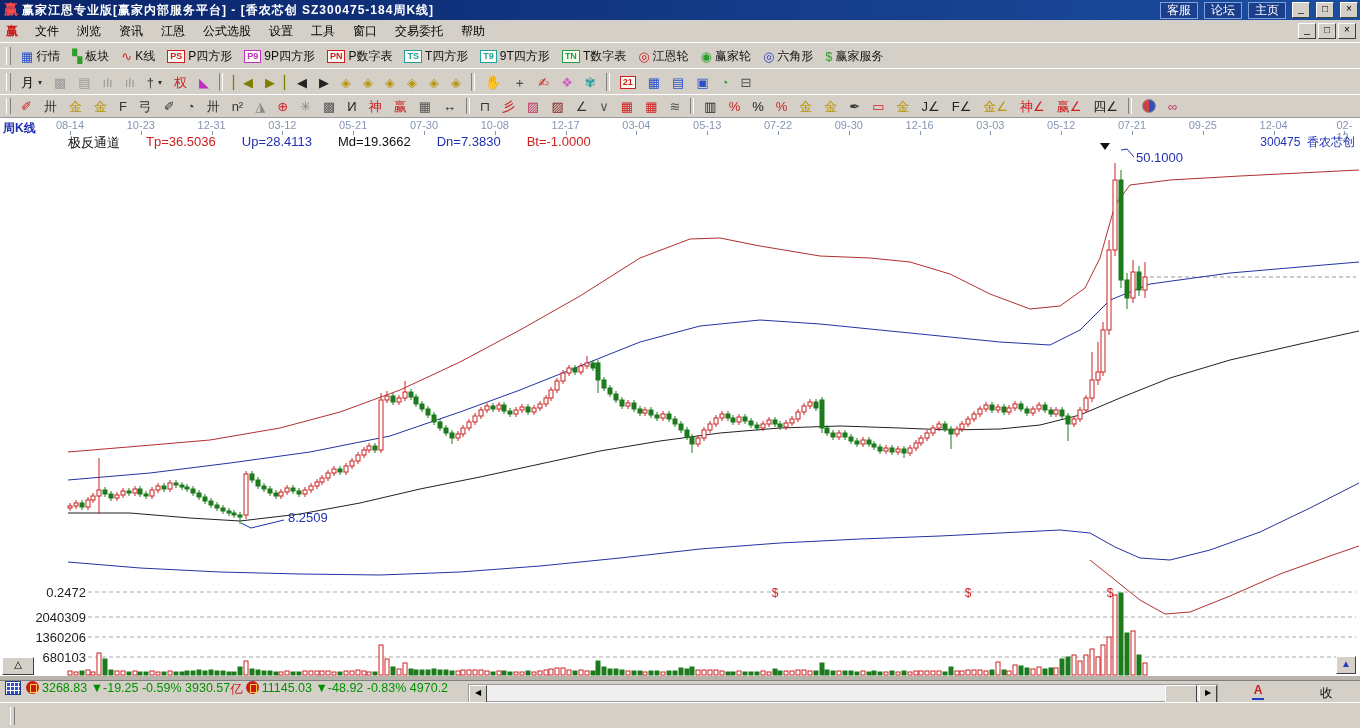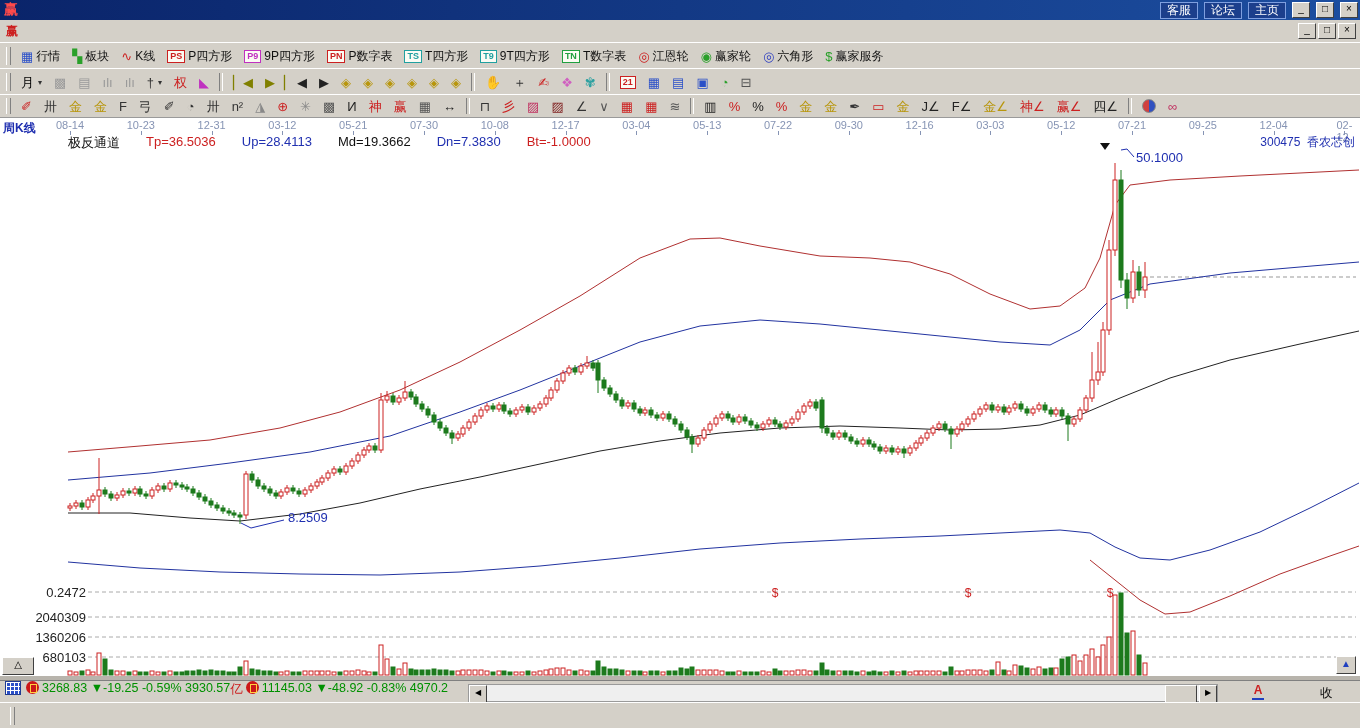--- a/index.html
+++ b/index.html
@@ -688,31 +688,44 @@
   <span class="vlabel" style="top:469px">0.2472</span>
   <span class="vlabel" style="top:494px">2040309</span>
   <span class="vlabel" style="top:514px">1360206</span>
   <span class="vlabel" style="top:534px">680103</span>
   <span class="corner-btn" style="left:2px;top:541px;width:30px;height:16px;line-height:14px;">△</span>
   <span class="corner-btn" style="left:1336px;top:540px;width:18px;height:16px;line-height:14px;color:#2040c0;">▲</span>
 </div>
 
 <div class="bar titlebar">
   <span class="logo">赢</span>
+  <span class="ttl">赢家江恩专业版[赢家内部服务平台] - [香农芯创  SZ300475-184周K线]</span>
   <span class="tspacer"></span>
   <span class="tb-blue">客服</span>
   <span class="tb-blue">论坛</span>
   <span class="tb-blue">主页</span>
   <span class="winbtn">_</span>
   <span class="winbtn">□</span>
   <span class="winbtn">×</span>
 </div>
 
 <div class="bar menubar">
   <span class="logo">赢</span>
+  <span id="menu-items" style="display:flex;">
+      <span class="menu-item">文件</span>
+      <span class="menu-item">浏览</span>
+      <span class="menu-item">资讯</span>
+      <span class="menu-item">江恩</span>
+      <span class="menu-item">公式选股</span>
+      <span class="menu-item">设置</span>
+      <span class="menu-item">工具</span>
+      <span class="menu-item">窗口</span>
+      <span class="menu-item">交易委托</span>
+      <span class="menu-item">帮助</span>
+    </span>
   <span class="tspacer"></span>
   <span class="winbtn">_</span>
   <span class="winbtn">□</span>
   <span class="winbtn">×</span>
 </div>
 
 <div class="bar tb tb1" id="toolbar1">
     <span class="grip"></span>
     <span class="tbtn">
       <span class="glyph" style="color: rgb(43, 80, 200);">▦</span>

